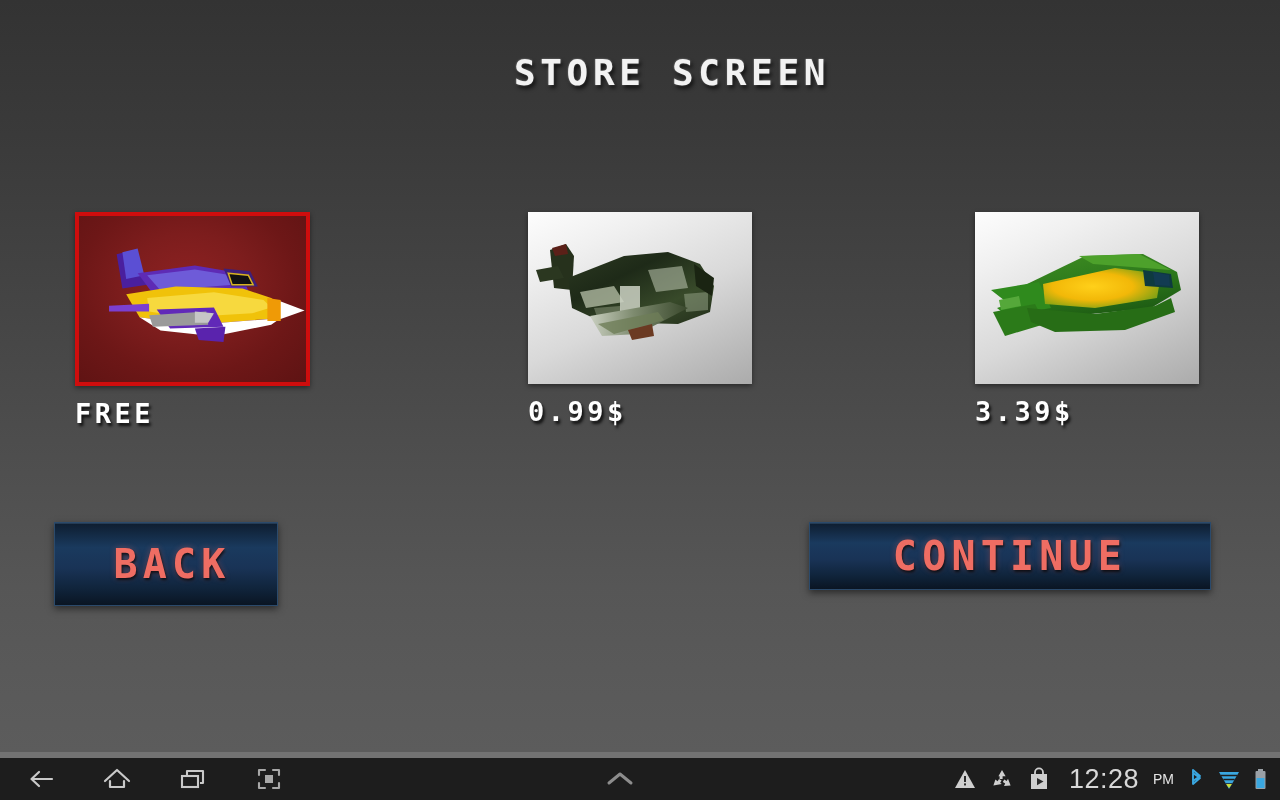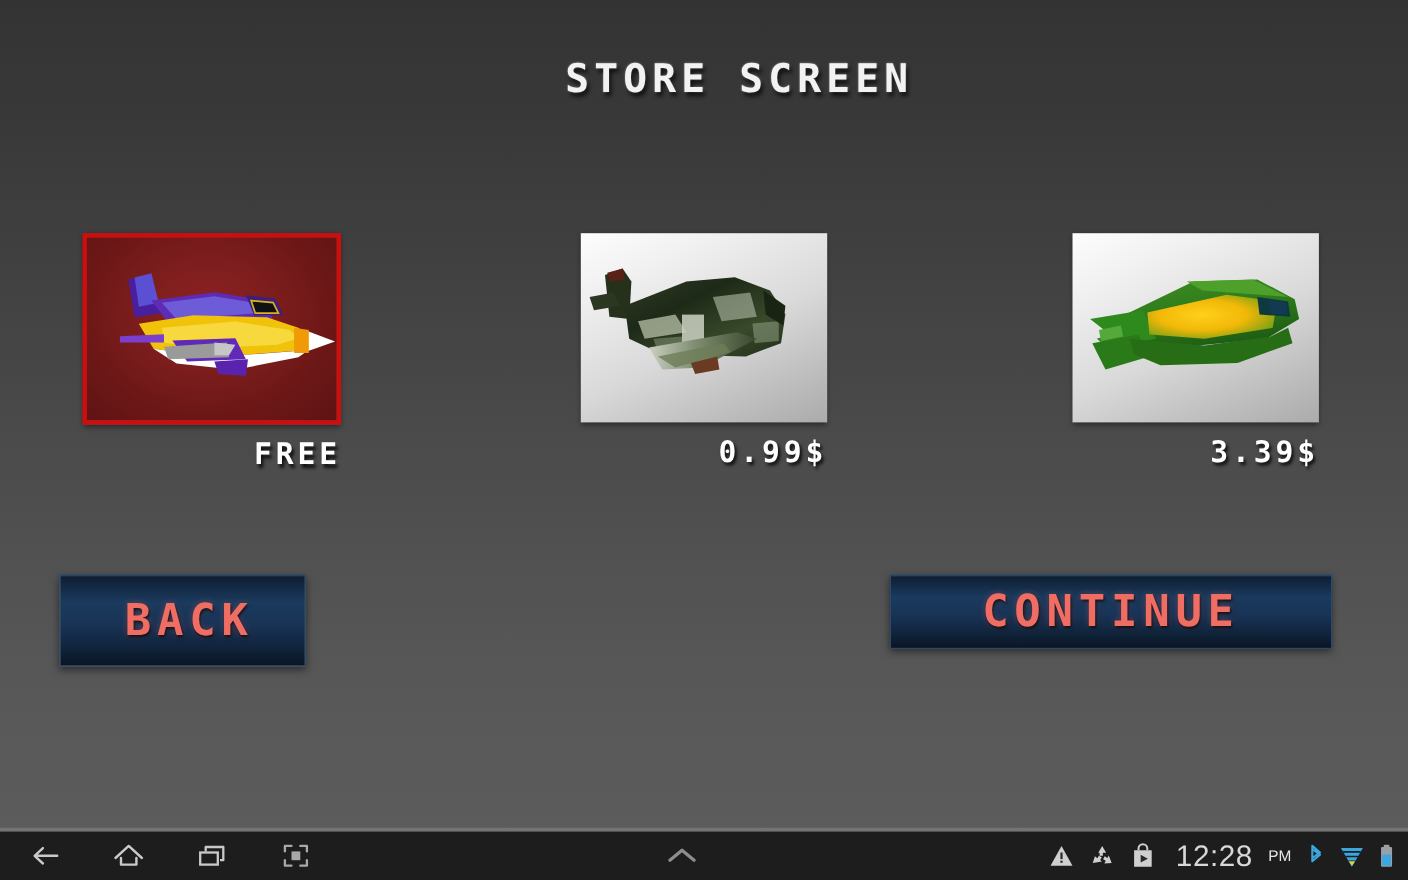--- a/index.html
+++ b/index.html
@@ -31,21 +31,21 @@
     text-shadow:2px 3px 4px rgba(0,0,0,.75), 0 0 2px rgba(255,255,255,.5);
     margin-left:32px;
   }
 
   
   #products{
     position:absolute; top:212px; left:0; width:1280px; height:220px;
   }
   .product{
     position:absolute; top:0;
-    display:flex; flex-direction:column; align-items:flex-end;
+    display:flex; flex-direction:column; align-items:flex-start;
   }
   .thumb{
     position:relative;
     width:235px; height:174px;
     overflow:hidden;
     box-shadow:0 2px 5px rgba(0,0,0,.45);
   }
   .thumb.plain{
     background:linear-gradient(155deg,#fdfdfd 0%,#f0f0f0 22%,#d9d9d9 55%,#bdbdbd 82%,#ababab 100%);
   }
@@ -79,21 +79,21 @@
     text-shadow:1px 2px 3px rgba(0,0,0,.75), 0 0 6px rgba(239,109,99,.35);
     cursor:pointer;
   }
   #back-button{ left:54px; top:522px; width:224px; height:84px;padding-left:12px; }
   #continue-button{ left:809px; top:522px; width:402px; height:68px; }
 
   
   #navbar{
     position:absolute; left:0; top:752px; width:1280px; height:48px;
     background:#1d1d1d;
-    border-top:4px solid #737373;
+    border-top:6px solid #737373;
     display:flex; align-items:center;
   }
   #nav-left{ display:flex; align-items:center; gap:38px; padding-left:22px; }
   .navicon{ width:38px; height:38px; display:flex; align-items:center; justify-content:center; cursor:pointer; }
   #nav-center{ flex:1; display:flex; align-items:center; justify-content:center; }
   #nav-right{ display:flex; align-items:center; gap:11px; padding-right:12px; }
   .sysicon{ width:26px; height:26px; display:flex; align-items:center; justify-content:center; }
   #clock{
     color:#d8d8d8; font-size:27px; font-family:"Liberation Sans", sans-serif;
     letter-spacing:.5px; margin-left:6px;

